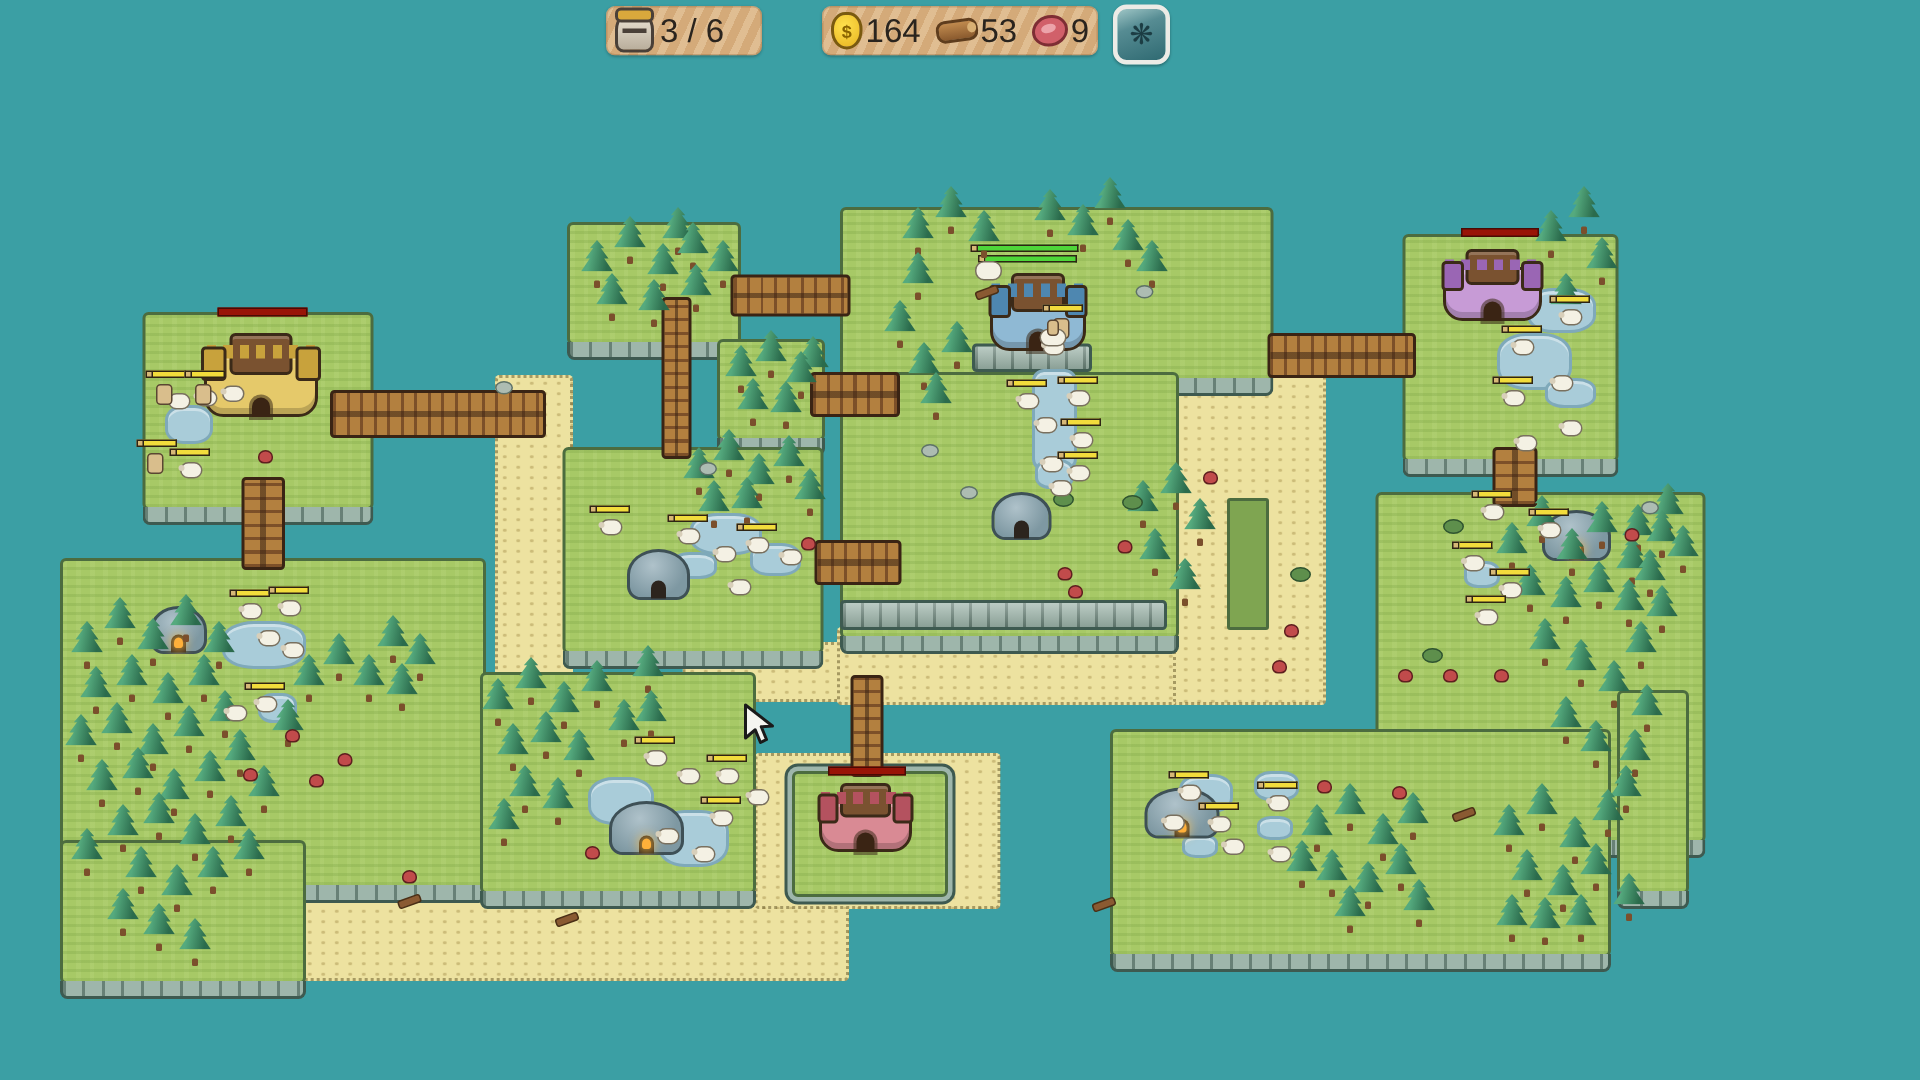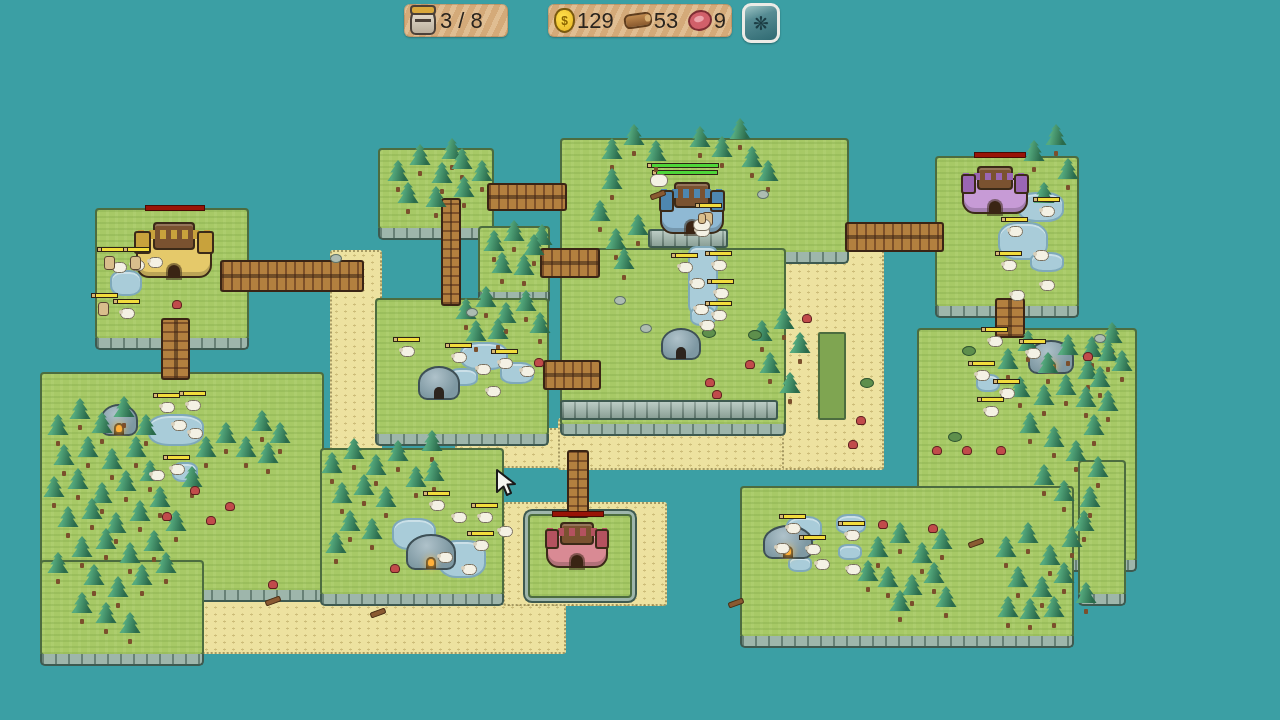--- a/index.html
+++ b/index.html
@@ -1114,26 +1114,26 @@
       </div>
       <div class="abs sheep" style="left: 650px; top: 174px; width: 16px; height: 11px;"></div>
       <div class="abs rider" style="left: 693px; top: 211px; width: 18px; height: 20px;">
         <div class="horse"></div>
         <div class="knight"></div>
       </div>
     </div>
 
   <div class="hud-panel" style="left:404px;top:4px;width:104px;height:33px;">
     <div class="helmet"></div>
-    <span>3 / 8</span>
+    <span>3 / 6</span>
   </div>
 
   <div class="hud-panel" style="left:548px;top:4px;width:184px;height:33px;">
     <div class="goldbag">$</div>
-    <span class="res-num">129</span>
+    <span class="res-num">164</span>
     <div class="log"></div>
     <span class="res-num">53</span>
     <div class="meat"></div>
     <span class="res-num">9</span>
   </div>
 
   <div class="settings-btn" style="left:742px;top:3px;width:32px;height:34px;">
     <span>❋</span>
   </div>
 

